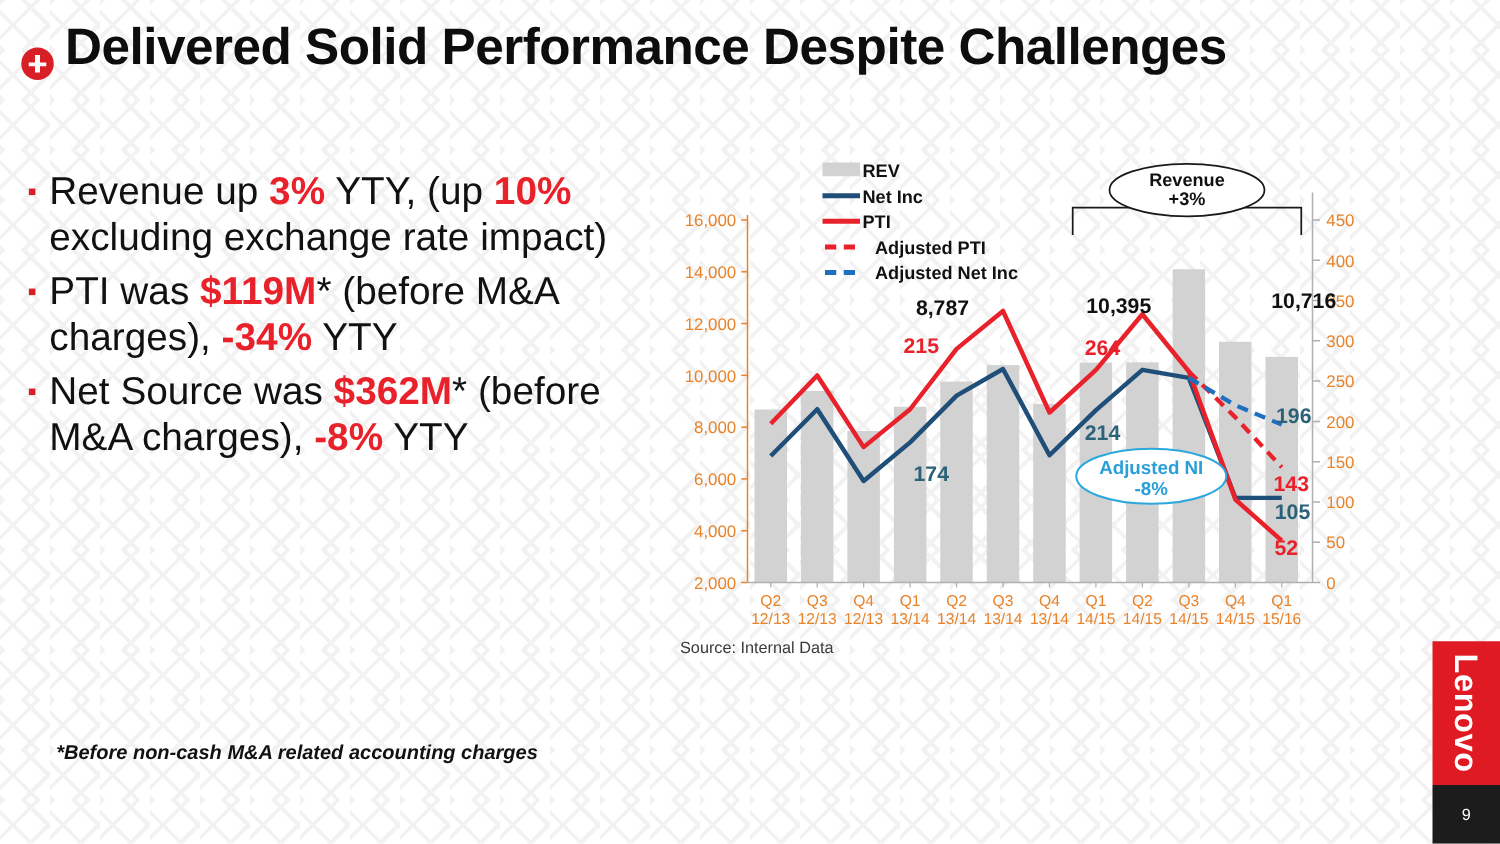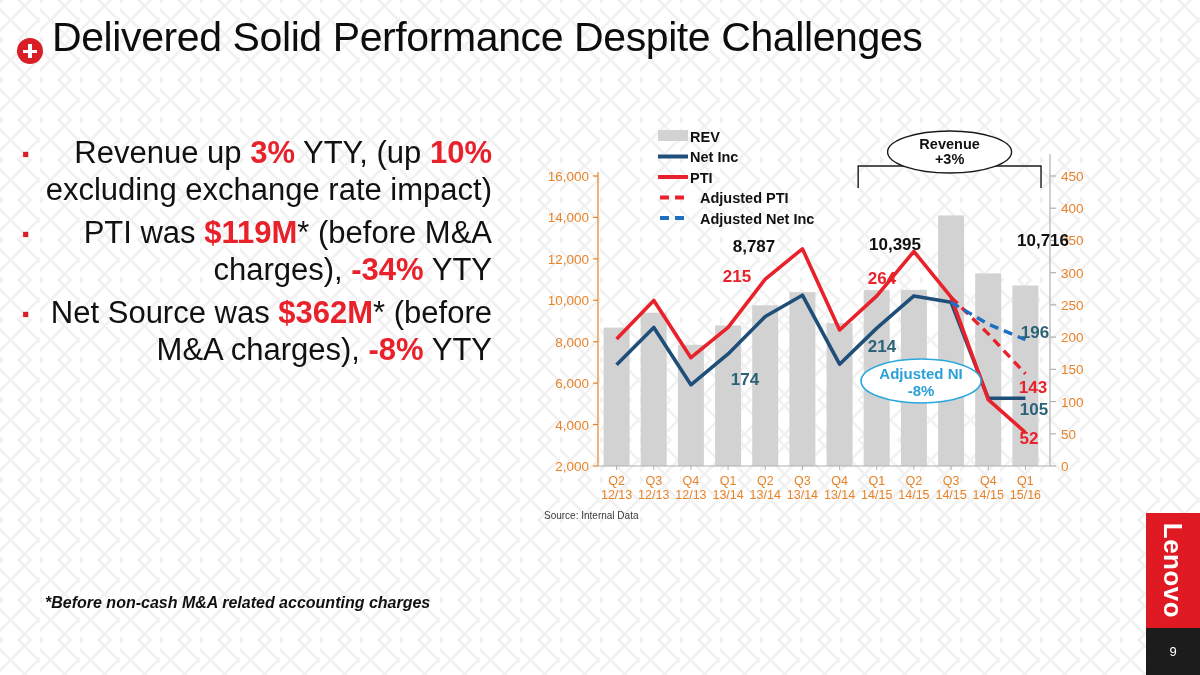--- a/index.html
+++ b/index.html
@@ -26,46 +26,46 @@
     position:absolute;left:17px;top:32px;width:26px;height:26px;border-radius:50%;
     background:#d81f26;
   }
   #plus-icon:before,#plus-icon:after{
     content:"";position:absolute;background:#fff;
   }
   #plus-icon:before{left:6px;top:11.5px;width:14px;height:3.5px;}
   #plus-icon:after{left:11.2px;top:6.3px;width:3.6px;height:13.4px;}
   #page-title{
     position:absolute;left:52px;top:8px;right:0;
-    font-size:41px;font-weight:normal;color:#0d0d0d;
+    font-size:41px;font-weight:bold;color:#0d0d0d;
     letter-spacing:-.4px;white-space:nowrap;
   }
 
   
   #bullets{position:absolute;left:22px;top:134px;width:470px;}
   .bullet{
     display:flex;align-items:flex-start;margin-bottom:6px;
     font-size:31px;line-height:37px;color:#111;
   }
   .bullet-marker{
     color:#d81f26;font-size:21px;line-height:40px;margin-right:10px;flex:0 0 auto;
   }
-  .bullet-text{flex:1 1 auto;text-align:right;}
+  .bullet-text{flex:1 1 auto;}
   .hl{color:#e8212b;font-weight:bold;}
 
   #footnote{
     position:absolute;left:45px;top:566px;
     font-size:16px;font-style:italic;color:#111;font-weight:bold;margin-top:28px;
   }
 
   
   #chart-block{position:absolute;left:536px;top:126px;width:570px;height:400px;}
   #chart-svg{display:block;}
   #source-note{
-    position:absolute;left:544px;top:510px;font-size:10px;color:#3a3a3a;
+    position:absolute;left:544px;top:510px;font-size:13px;color:#3a3a3a;
   }
 
   
   #lenovo-logo{
     position:absolute;right:0;top:513px;width:54px;height:115px;background:#e01a22;
   }
   #lenovo-word{
     position:absolute;left:0;top:0;width:115px;height:54px;
     transform:rotate(90deg);transform-origin:0 0;left:54px;
     color:#fff;font-size:26px;font-weight:bold;letter-spacing:.5px;

